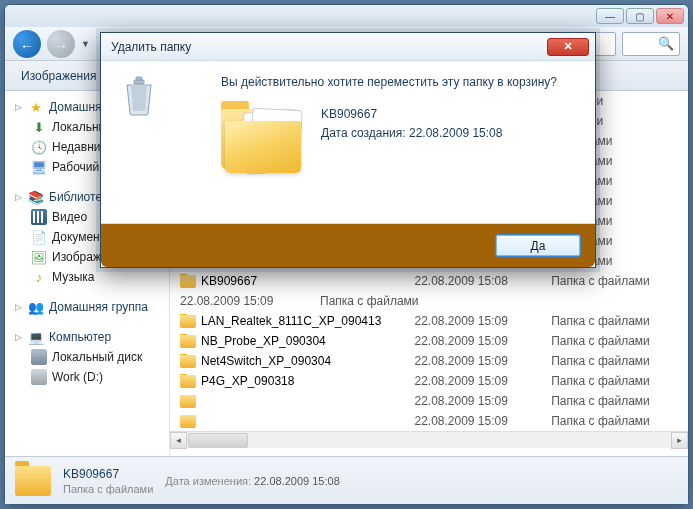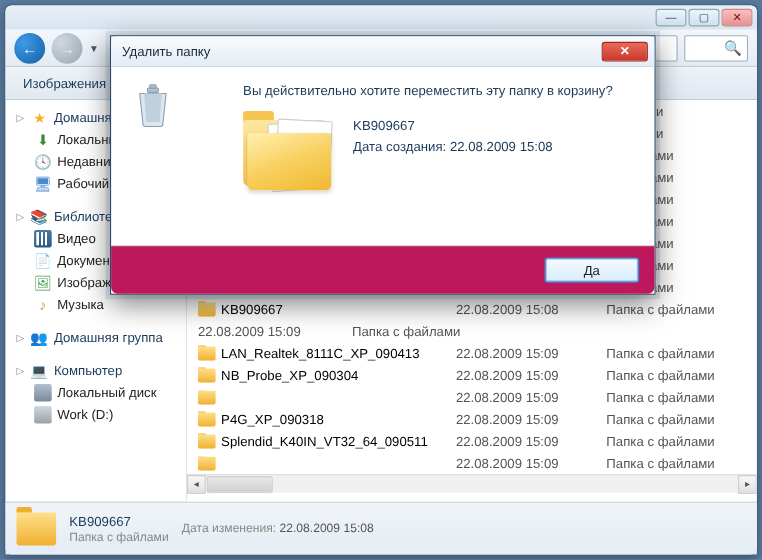--- a/index.html
+++ b/index.html
@@ -131,21 +131,21 @@
 .dlg-details{display:flex;gap:14px;margin-top:8px;}
 .dlg-bigfolder{width:86px;height:76px;position:relative;}
 .dlg-bigfolder .back{position:absolute;left:0;top:8px;width:76px;height:60px;background:linear-gradient(#fde8a0,#f5c550);border-radius:3px 3px 5px 5px;}
 .dlg-bigfolder .tab{position:absolute;left:0;top:0;width:28px;height:10px;background:#f5c550;border-radius:3px 3px 0 0;}
 .dlg-bigfolder .page{position:absolute;width:50px;height:62px;background:#fff;border:1px solid #ccc;border-radius:2px;}
 .dlg-bigfolder .p1{left:24px;top:10px;transform:rotate(-4deg);}
 .dlg-bigfolder .p2{left:30px;top:8px;transform:rotate(3deg);}
 .dlg-bigfolder .front{position:absolute;left:4px;top:20px;width:76px;height:52px;background:linear-gradient(160deg,#fff0b0,#f8d060 50%,#f0b830);border-radius:2px 2px 5px 5px;box-shadow:0 2px 4px rgba(0,0,0,.15);}
 .dlg-meta{font-size:12px;color:#1a3a5a;line-height:1.6;padding-top:4px;}
 .dlg-btns{
-  height:44px;background:#be185d;border-top:1px solid #ddd;
+  height:44px;background:#a16207;border-top:1px solid #ddd;
   border-radius:0 0 6px 6px;display:flex;justify-content:flex-end;align-items:center;gap:8px;padding:0 14px;
 }
 .dlg-btn{
   width:86px;height:23px;font-size:12px;border:1px solid #888;border-radius:3px;
   background:linear-gradient(#fdfdfd,#e4e4e4);display:flex;align-items:center;justify-content:center;color:#222;
 }
 .dlg-btn.primary{border:1px solid #3a8acf;box-shadow:0 0 0 1px #7ab8ef inset;background:linear-gradient(#f5fbff,#d8ecfb);}
 </style>
 </head>
 <body>
@@ -344,36 +344,36 @@
             <div class="col-name">
               <div class="folder-ico"></div>
               <span>NB_Probe_XP_090304</span>
             </div>
             <div class="col-date">22.08.2009 15:09</div>
             <div class="col-type">Папка с файлами</div>
           </div>
           <div class="file-row">
             <div class="col-name">
               <div class="folder-ico"></div>
+              <span>Net4Switch_XP_090304</span>
             </div>
             <div class="col-date">22.08.2009 15:09</div>
             <div class="col-type">Папка с файлами</div>
           </div>
           <div class="file-row">
             <div class="col-name">
               <div class="folder-ico"></div>
               <span>P4G_XP_090318</span>
             </div>
             <div class="col-date">22.08.2009 15:09</div>
             <div class="col-type">Папка с файлами</div>
           </div>
           <div class="file-row">
             <div class="col-name">
               <div class="folder-ico"></div>
-              <span>Splendid_K40IN_VT32_64_090511</span>
             </div>
             <div class="col-date">22.08.2009 15:09</div>
             <div class="col-type">Папка с файлами</div>
           </div>
           <div class="file-row">
             <div class="col-name">
               <div class="folder-ico"></div>
             </div>
             <div class="col-date">22.08.2009 15:09</div>
             <div class="col-type">Папка с файлами</div>

